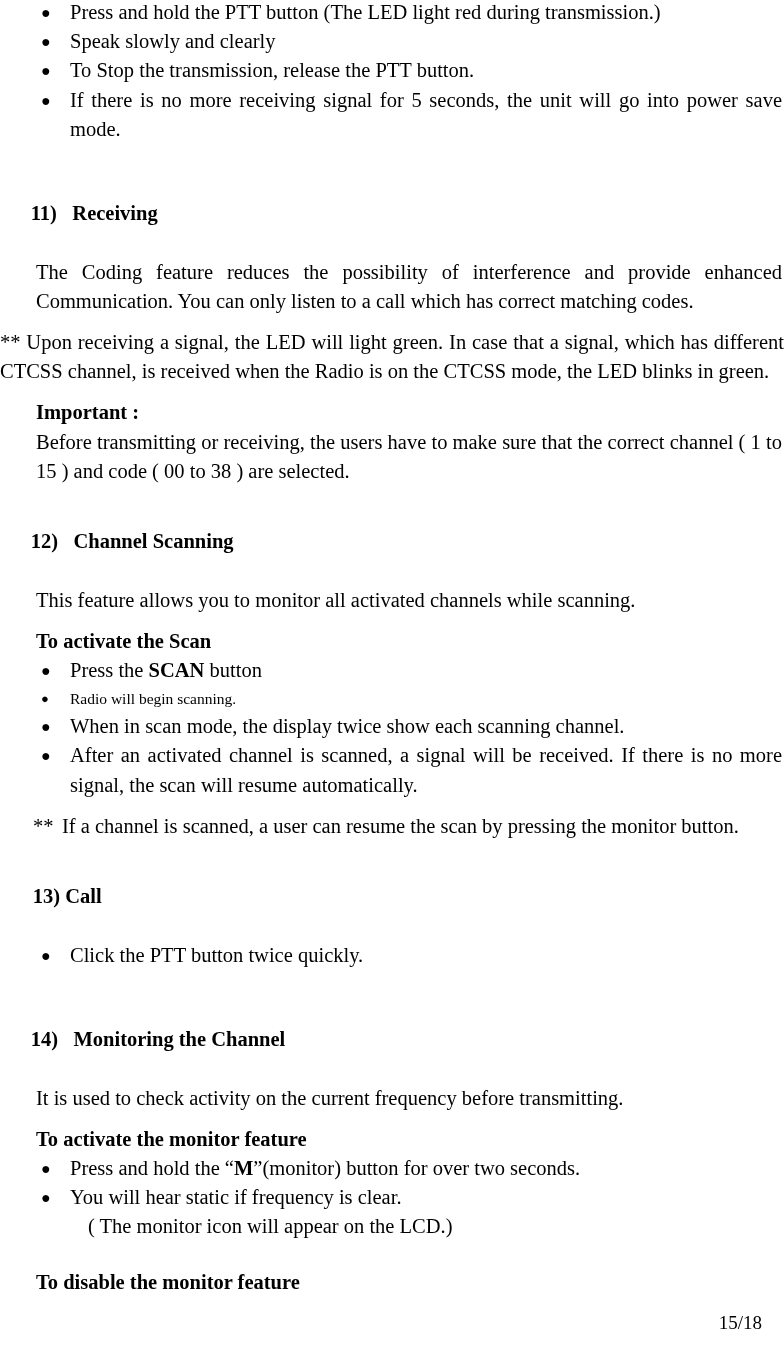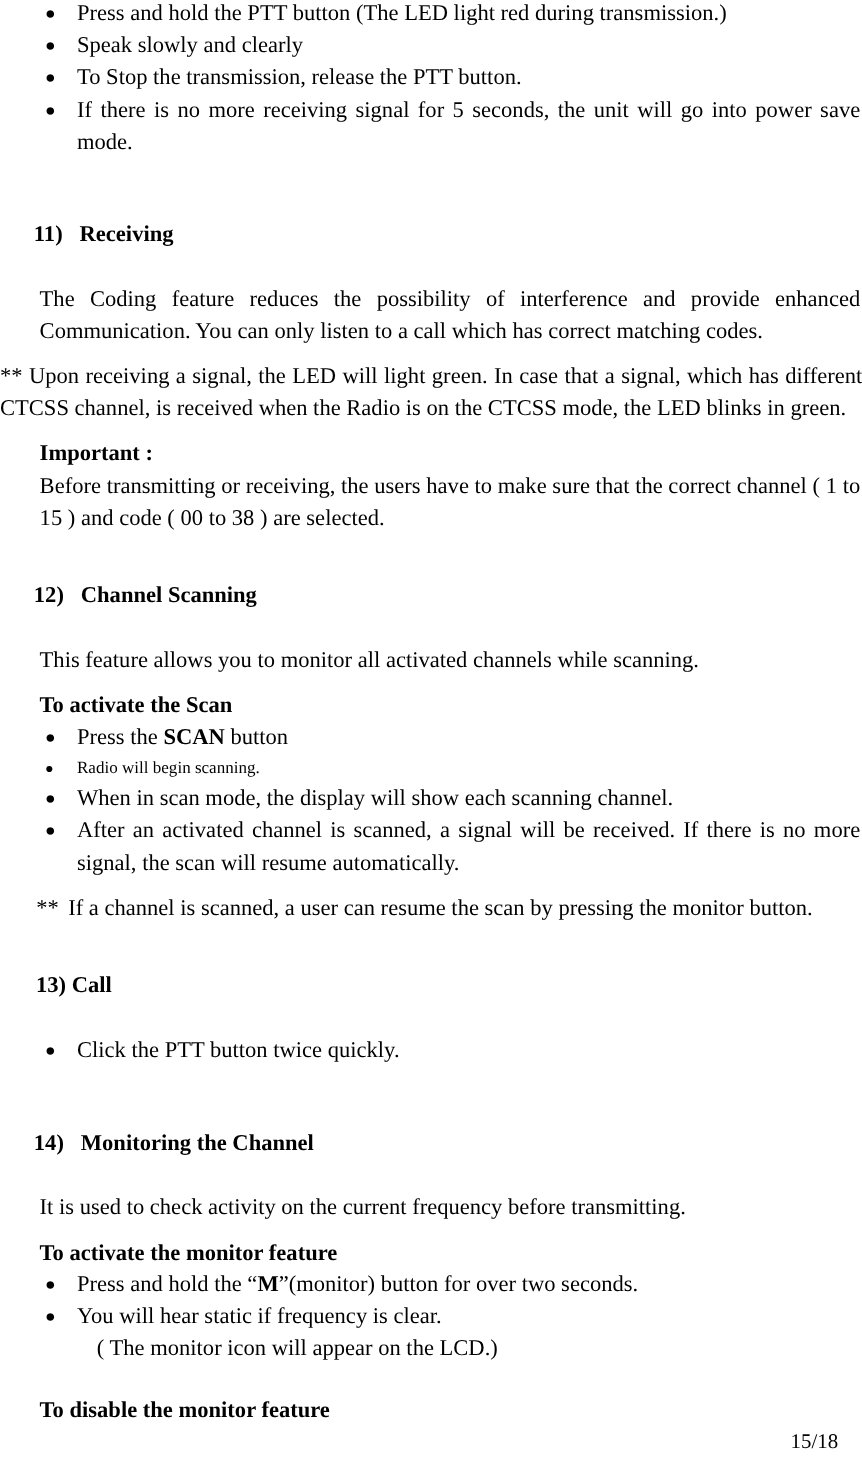--- a/index.html
+++ b/index.html
@@ -96,21 +96,21 @@
     left: 33px;
     top: 0;
   }
 
   .gap-sm { height: 12px; }
   .gap-md { height: 26px; }
 
   .pagenum {
     position: absolute;
     right: 22px;
-    bottom: 24px;
+    bottom: 12px;
     font-size: 19px;
     line-height: 22px;
     text-align: right;
   }
 
   .rightpad { padding-right: 2px; }
 </style>
 </head>
 <body>
 
@@ -167,21 +167,21 @@
       <li style="text-align:left;">
         <span class="bullet">●</span>
         <span>Press the </span><span class="bold">SCAN</span><span> button</span>
       </li>
       <li class="small" style="text-align:left;">
         <span class="bullet">●</span>
         <span>Radio will begin scanning.</span>
       </li>
       <li style="text-align:left;">
         <span class="bullet">●</span>
-        <span>When in scan mode, the display will show each scanning channel.</span>
+        <span>When in scan mode, the display twice show each scanning channel.</span>
       </li>
       <li class="just-all rightpad">
         <span class="bullet">●</span>
         <span>After an activated channel is scanned, a signal will be received. If there is no more signal, the scan will resume automatically.</span>
       </li>
     </ul>
 
     <div class="gap-sm"></div>
 
     <div class="hang-note">

